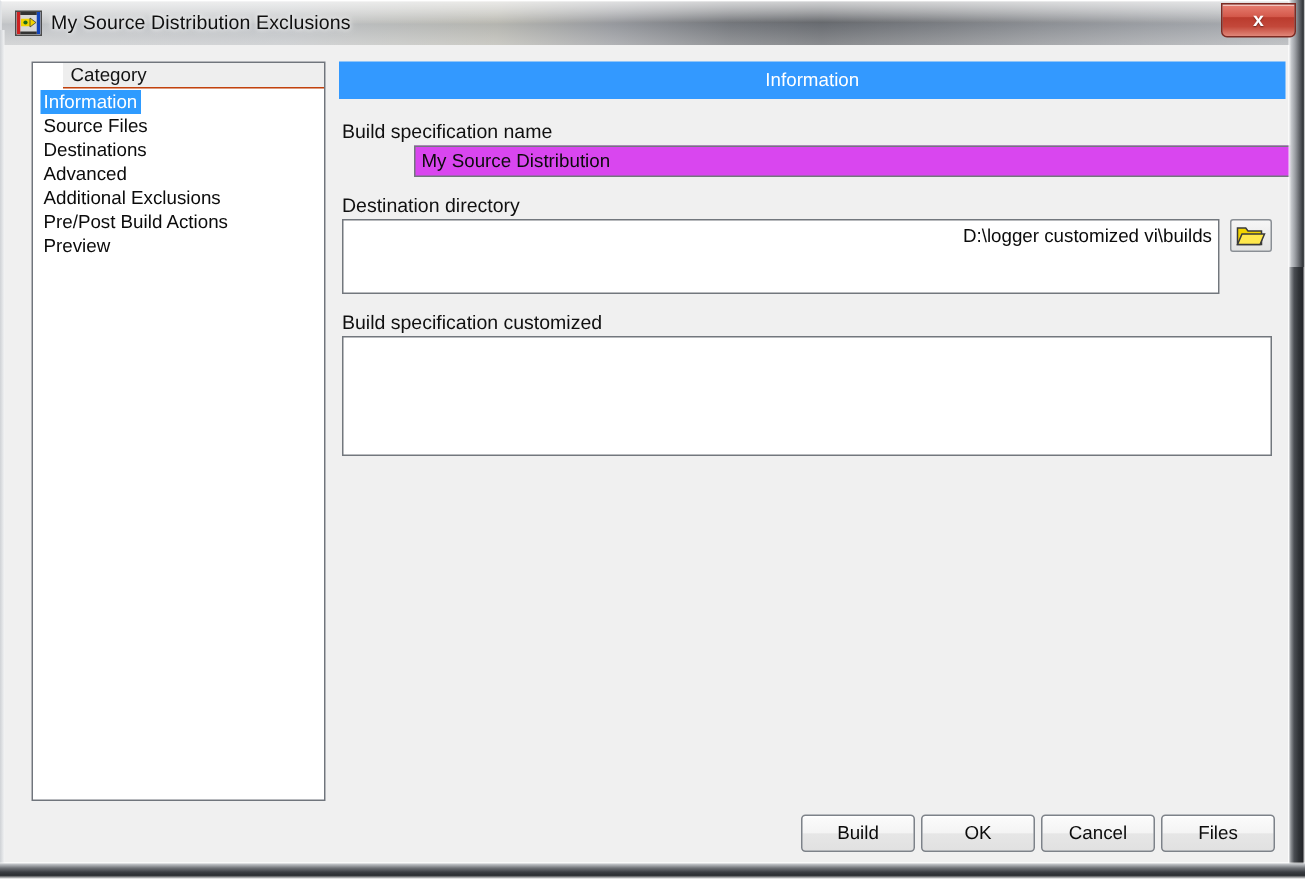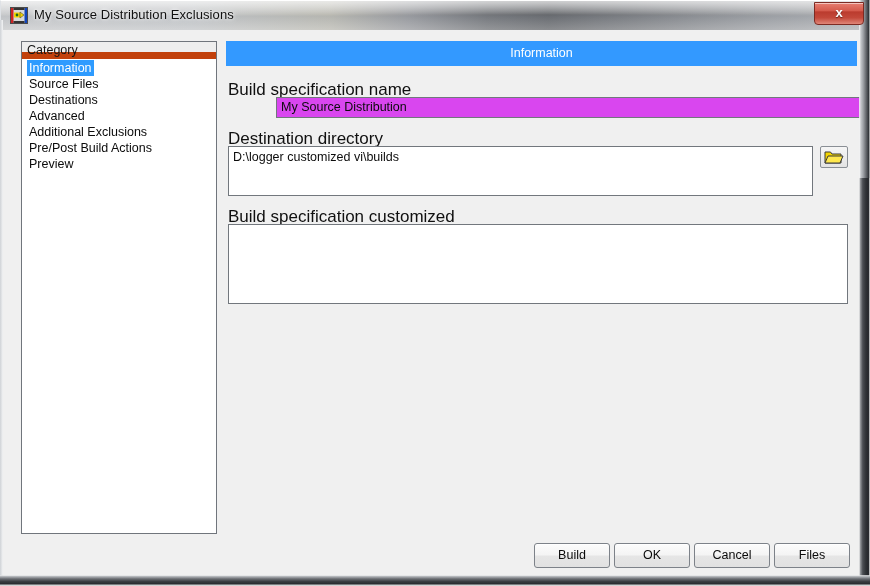--- a/index.html
+++ b/index.html
@@ -164,26 +164,27 @@
     left: 20px; top: 41px;
     width: 196px;
     height: 493px;
     background: #ffffff;
     border: 1px solid #70757c;
     box-sizing: border-box;
   }
   .category-header {
     height: 17px;
     background: #eeeeee;
-    border-bottom: 7px solid #c2410c;
+    border-bottom: 1px solid #c2410c;
     box-sizing: border-box;
     padding-left: 5px;
     font-size: 12.5px;
     color: #141414;
     line-height: 16px;
+    margin-left: 20px;
   }
   .category-list {
     padding: 1px 0 0 0;
     margin: 0;
     list-style: none;
   }
   .category-list li {
     font-size: 12.5px;
     color: #0b0b0b;
     line-height: 16px;
@@ -216,21 +217,21 @@
     background: #3399ff;
     color: #ffffff;
     font-size: 12.5px;
     text-align: center;
     line-height: 25px;
     box-sizing: border-box;
   }
 
   .field-label {
     position: absolute;
-    font-size: 17px;
+    font-size: 13px;
     color: #101010;
     white-space: nowrap;
   }
   .text-input {
     position: absolute;
     background: #d946ef;
     border: 1px solid #72777d;
     box-sizing: border-box;
     font-family: "Liberation Sans", sans-serif;
     font-size: 12.5px;
@@ -245,20 +246,21 @@
     background: #ffffff;
     border: 1px solid #72777d;
     box-sizing: border-box;
     font-family: "Liberation Sans", sans-serif;
     font-size: 12.5px;
     color: #0b0b0b;
     padding: 3px 4px;
     line-height: 15px;
     overflow: hidden;
     white-space: pre-wrap;
+    text-align: right;
   }
 
   
   .browse-btn {
     position: absolute;
     left: 594px; top: 105px;
     width: 28px; height: 22px;
     background: linear-gradient(to bottom, #f6f6f6, #e3e3e3);
     border: 1px solid #8a8f95;
     border-radius: 2px;

